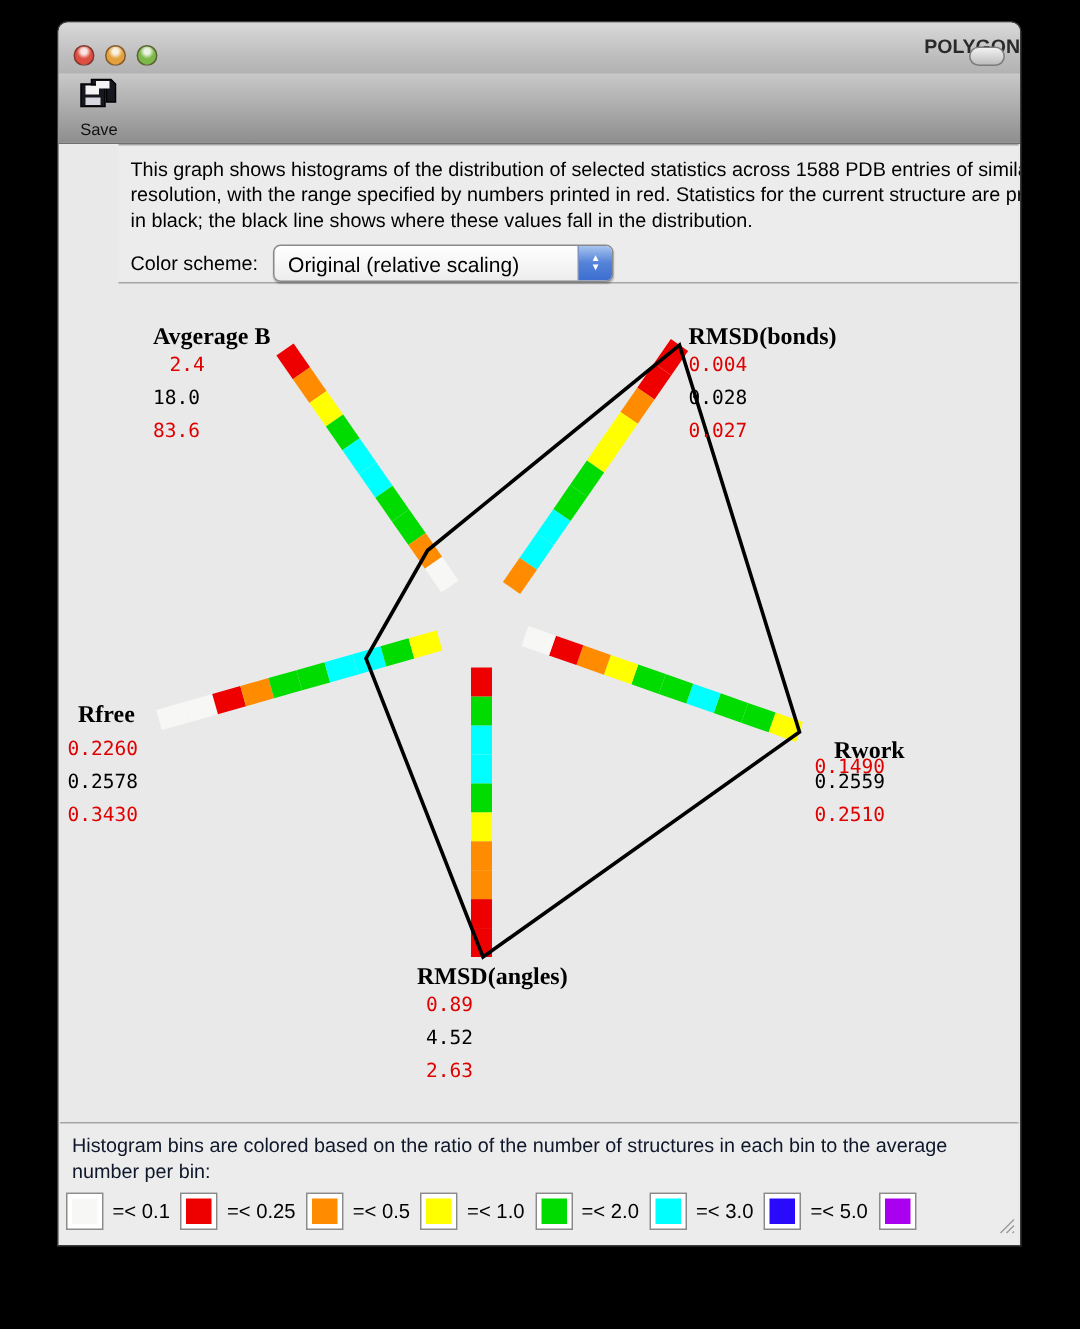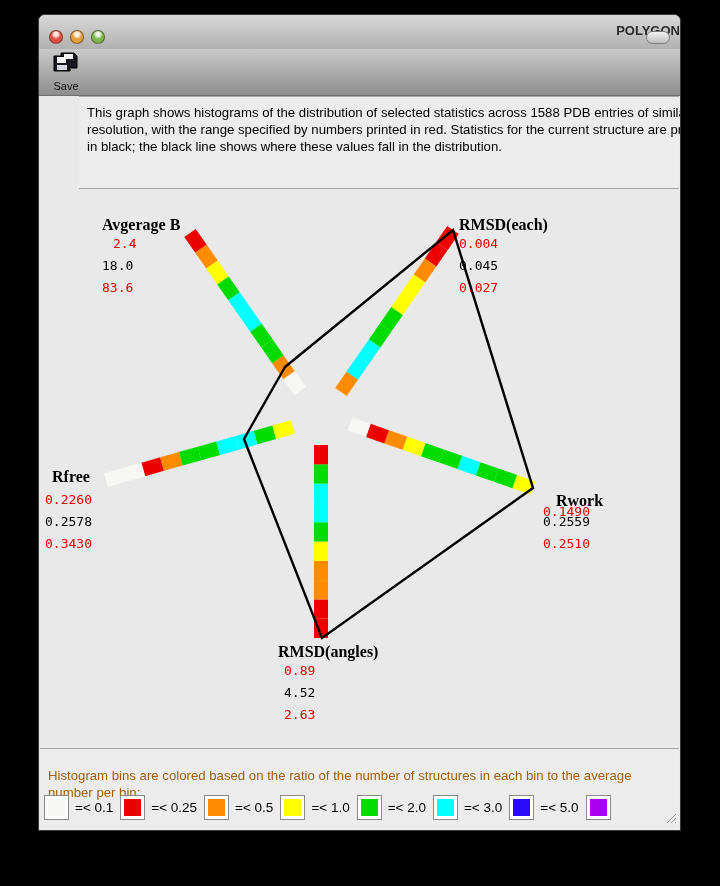--- a/index.html
+++ b/index.html
@@ -43,21 +43,21 @@
   .plot-area{position:absolute;top:175px;left:1px;right:1px;height:558px;background:#e9e9e9;}
   #chart-svg{position:absolute;left:0;top:0;}
   .stat-label{position:absolute;font-family:"Liberation Serif",serif;font-weight:bold;
     font-size:16px;color:#000;white-space:nowrap;}
   .stat-val{position:absolute;font-family:"DejaVu Sans Mono",monospace;font-size:13px;white-space:nowrap;}
   .stat-val.red{color:#e00000;}
   .stat-val.black{color:#000;}
   
   .legend-panel{position:absolute;top:733px;left:1px;right:1px;bottom:0;background:#ececec;
     border-top:1px solid #a5a5a5;box-sizing:border-box;}
-  .legend-text{position:absolute;left:8px;top:18px;width:610px;font-size:13.2px;color:#a16207;line-height:17px;}
+  .legend-text{position:absolute;left:8px;top:6px;width:610px;font-size:13.2px;color:#0f172a;line-height:17px;}
   .legend-row{position:absolute;left:4px;top:46px;right:4px;display:flex;align-items:center;}
   .bin-item{display:flex;align-items:center;}
   .swatch-box{width:25px;height:25px;background:#fff;border:1px solid #8a8a8a;display:flex;
     align-items:center;justify-content:center;box-sizing:border-box;margin-right:6px;}
   .swatch-inner{width:17px;height:17px;display:block;}
   .swatch-label{font-size:13.5px;color:#000;margin-right:7px;white-space:nowrap;}
   .resize-grip{position:absolute;right:2px;bottom:2px;}
 </style>
 </head>
 <body>
@@ -85,20 +85,30 @@
             <path d="M8 1 L21 1 L24 4 L24 16 L18 16 L18 7.5 L15 4.5 L8 4.5 Z" fill="#17171f" stroke="#000" stroke-width="1"></path>
             <rect x="11" y="2" width="9" height="5" fill="#f4f4f4"></rect>
           </svg>
         </span>
         <div class="lbl">Save</div>
       </div>
     </div>
 
     <div class="info-panel">
       <div class="desc">This graph shows histograms of the distribution of selected statistics across 1588 PDB entries of similar resolution, with the range specified by numbers printed in red.  Statistics for the current structure are printed in black; the black line shows where these values fall in the distribution.</div>
+      <div class="scheme-row">
+        <span class="scheme-label">Color scheme:</span>
+        <div class="popup">
+          <span class="ptext">Original (relative scaling)</span>
+          <span class="cap">
+              <span>▲</span>
+              <span>▼</span>
+            </span>
+        </div>
+      </div>
     </div>
 
     <div class="plot-area">
       <svg id="chart-svg" width="641" height="558" viewBox="0 0 641 558">
           <line x1="150" y1="43" x2="161" y2="58.8" stroke="#ee0000" stroke-width="14"></line>
           <line x1="161" y1="58.8" x2="172" y2="74.6" stroke="#ff8c00" stroke-width="14"></line>
           <line x1="172" y1="74.6" x2="183" y2="90.4" stroke="#ffff00" stroke-width="14"></line>
           <line x1="183" y1="90.4" x2="194" y2="106.2" stroke="#00dc00" stroke-width="14"></line>
           <line x1="194" y1="106.2" x2="205" y2="122" stroke="#00ffff" stroke-width="14"></line>
           <line x1="205" y1="122" x2="216" y2="137.8" stroke="#00ffff" stroke-width="14"></line>
@@ -146,23 +156,23 @@
           <line x1="196.9" y1="252.9" x2="215.6" y2="247.6" stroke="#00ffff" stroke-width="14"></line>
           <line x1="215.6" y1="247.6" x2="234.3" y2="242.3" stroke="#00dc00" stroke-width="14"></line>
           <line x1="234.3" y1="242.3" x2="253" y2="237" stroke="#ffff00" stroke-width="14"></line>
           <polygon points="245,177 413,40 493,298 282,448 204,249" fill="none" stroke="#000000" stroke-width="2.4" stroke-linejoin="miter"></polygon>
         </svg>
       <div id="plot-labels">
           <div class="stat-label" style="left: 62px; top: 26px;">Avgerage B</div>
           <div class="stat-val red" style="left: 73px; top: 46px;">2.4</div>
           <div class="stat-val black" style="left: 62px; top: 68px;">18.0</div>
           <div class="stat-val red" style="left: 62px; top: 90px;">83.6</div>
-          <div class="stat-label" style="left: 419px; top: 26px;">RMSD(each)</div>
+          <div class="stat-label" style="left: 419px; top: 26px;">RMSD(bonds)</div>
           <div class="stat-val red" style="left: 419px; top: 46px;">0.004</div>
-          <div class="stat-val black" style="left: 419px; top: 68px;">0.045</div>
+          <div class="stat-val black" style="left: 419px; top: 68px;">0.028</div>
           <div class="stat-val red" style="left: 419px; top: 90px;">0.027</div>
           <div class="stat-label" style="left: 516px; top: 278px; margin-top: 24px;">Rwork</div>
           <div class="stat-val red" style="left: 503px; top: 302px; margin-top: 12px;">0.1490</div>
           <div class="stat-val black" style="left: 503px; top: 324px;">0.2559</div>
           <div class="stat-val red" style="left: 503px; top: 346px;">0.2510</div>
           <div class="stat-label" style="left: 238px; top: 453px;">RMSD(angles)</div>
           <div class="stat-val red" style="left: 244px; top: 473px;">0.89</div>
           <div class="stat-val black" style="left: 244px; top: 495px;">4.52</div>
           <div class="stat-val red" style="left: 244px; top: 517px;">2.63</div>
           <div class="stat-label" style="left: 12px; top: 278px;">Rfree</div>

